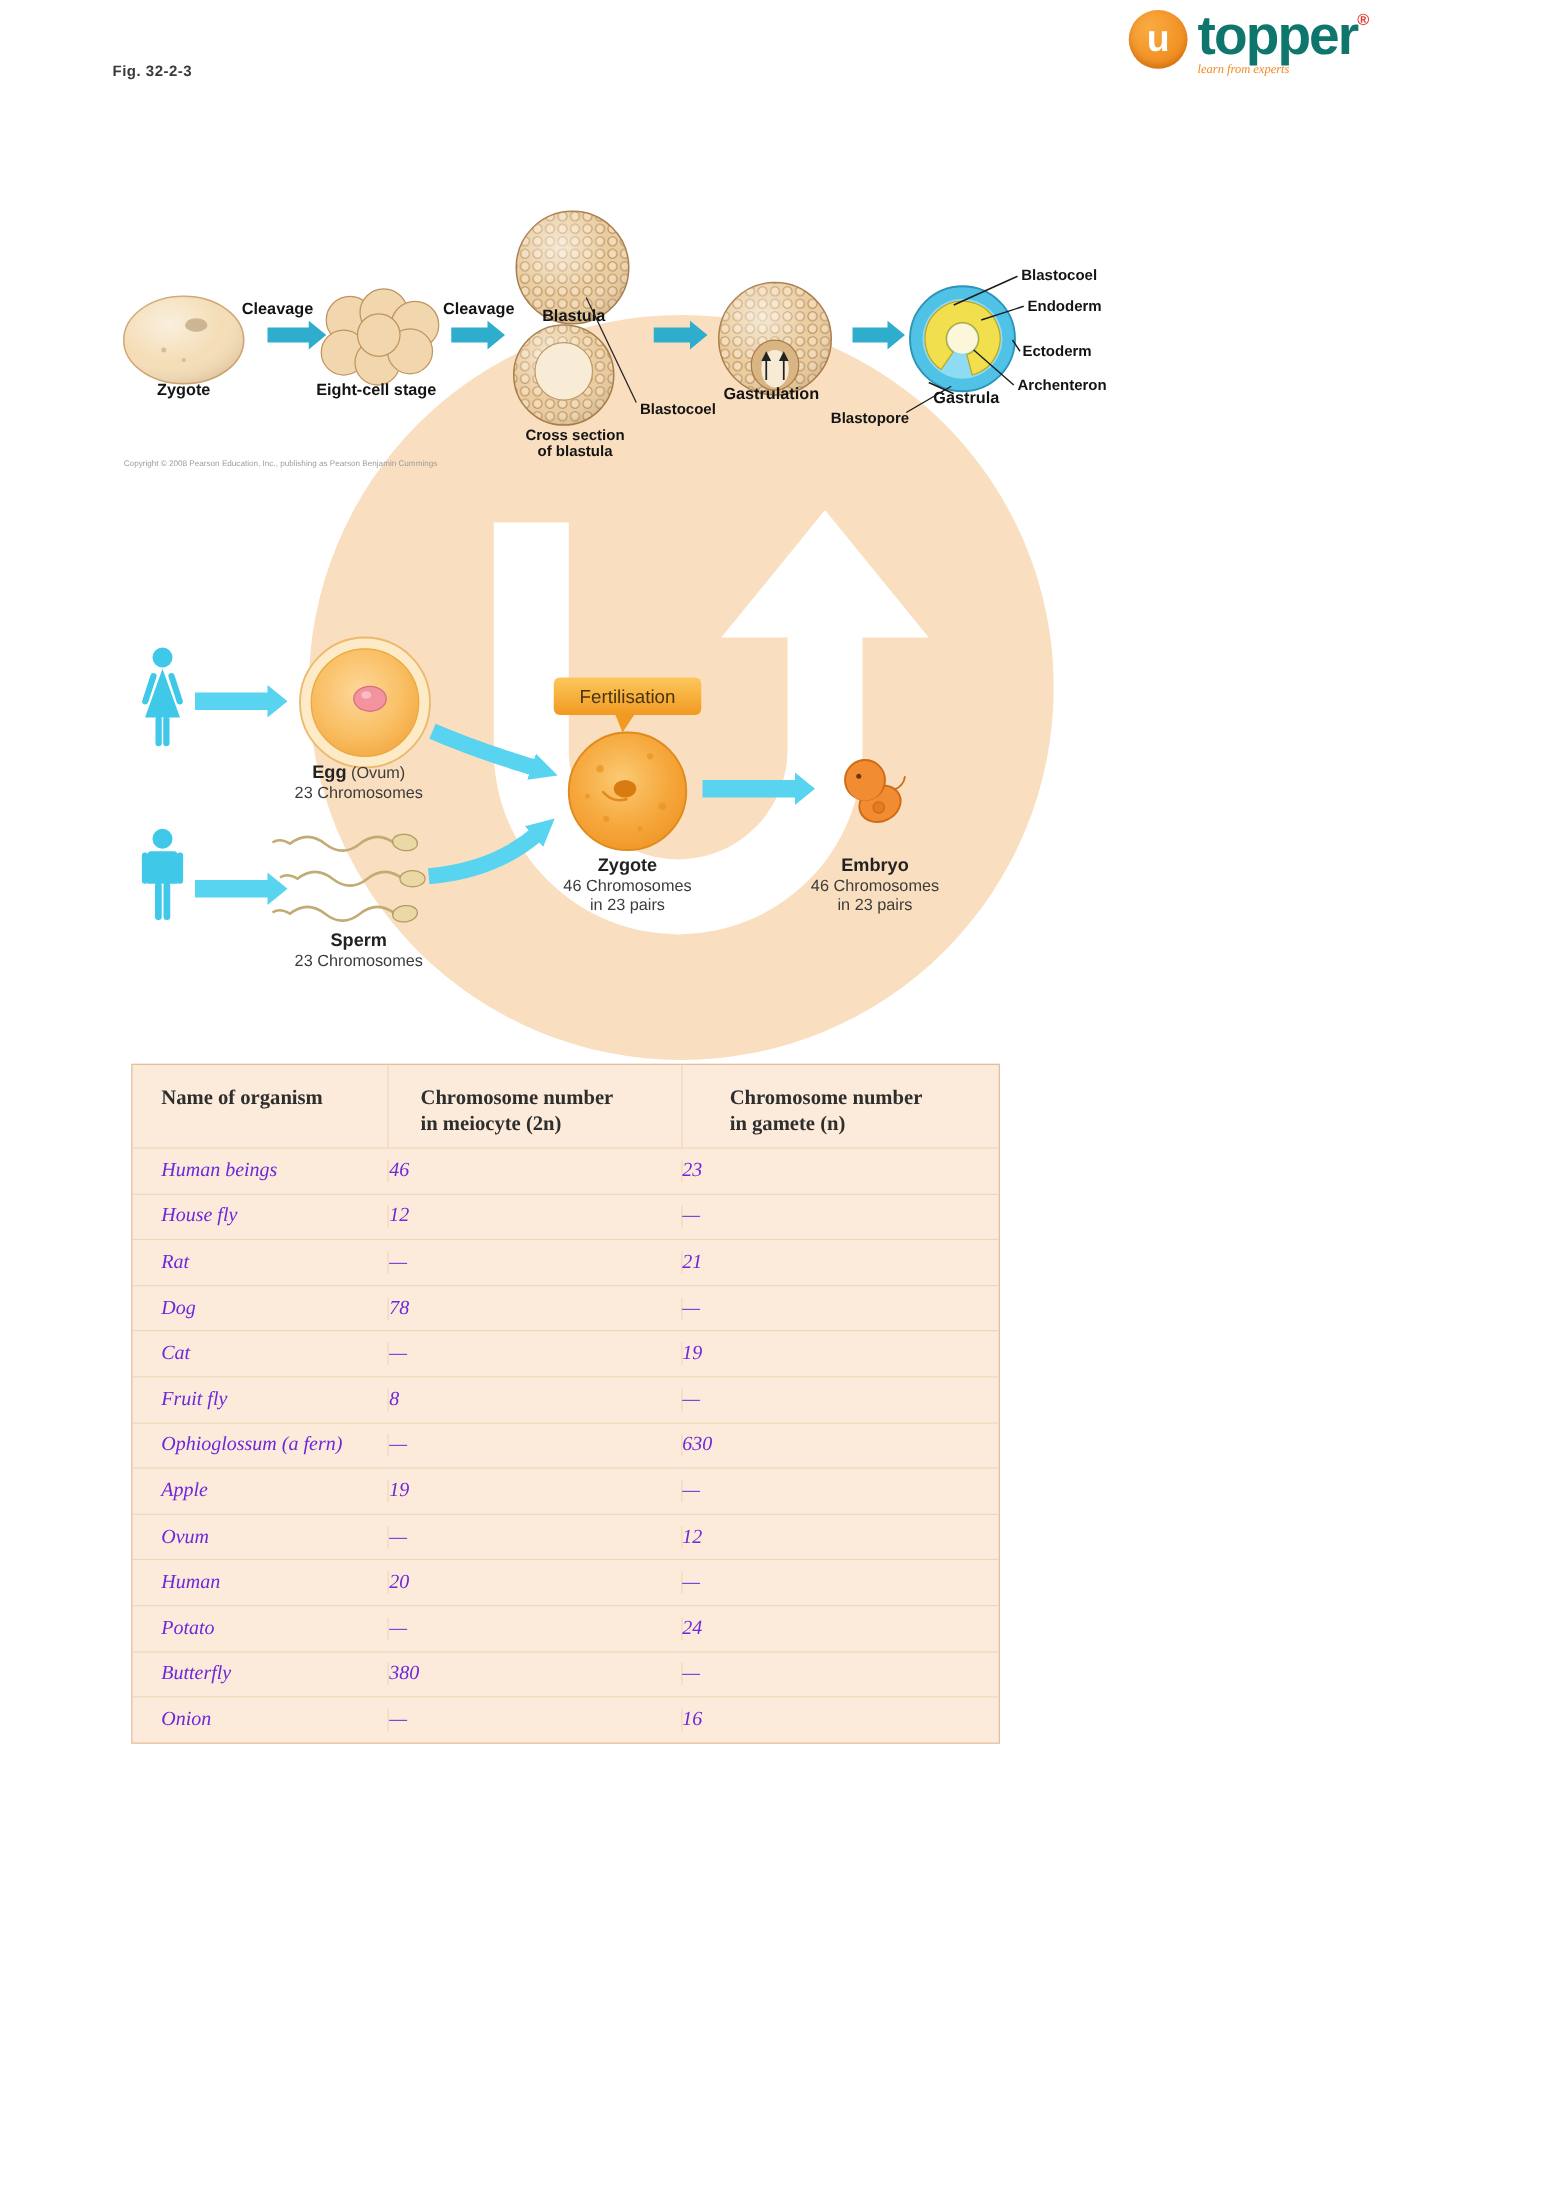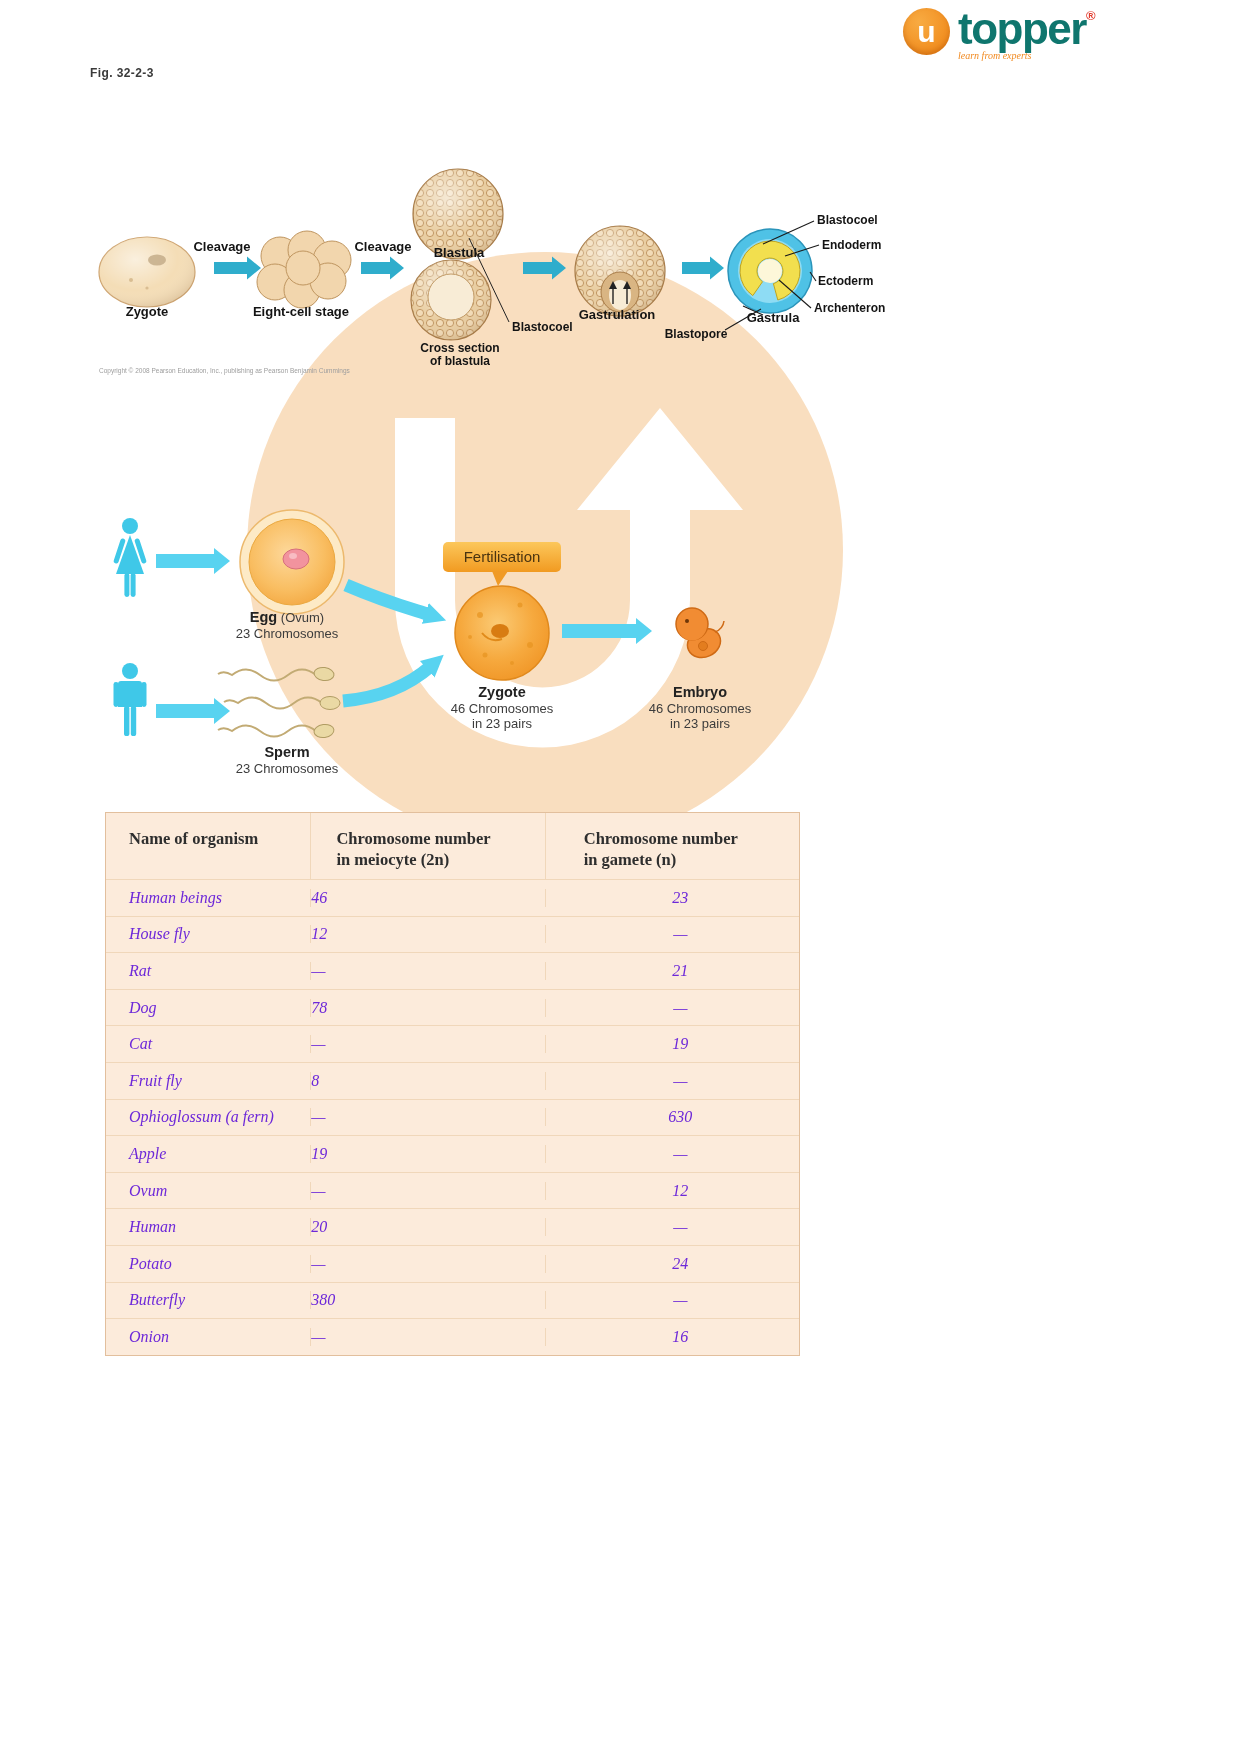--- a/index.html
+++ b/index.html
@@ -1,20 +1,20 @@
 <!DOCTYPE html>
 <html><head>
 <meta charset="utf-8">
 <style>
   * { margin:0; padding:0; box-sizing:border-box; }
   html,body { background:#ffffff; }
   body { font-family:"Liberation Sans", sans-serif; }
   .page { position:relative; width:1241px; height:1755px; background:#fff; overflow:hidden; }
 
-  .fig-label { position:absolute; left:90px; top:66px; font-size:12px; font-weight:700; color:#3a3a3a; letter-spacing:.4px; z-index:3; }
+  .fig-label { position:absolute; left:90px; top:50px; font-size:12px; font-weight:700; color:#3a3a3a; letter-spacing:.4px; z-index:3; }
 
   .logo { position:absolute; left:903px; top:8px; display:flex; align-items:flex-start; z-index:3; }
   .logo-icon { width:47px; height:47px; border-radius:50%;
     background:radial-gradient(circle at 35% 30%, #f8ab42, #ee8212);
     color:#fff; font-weight:700; font-size:30px; display:flex; align-items:center; justify-content:center;
     box-shadow:inset 0 -3px 5px rgba(160,70,0,.35); }
   .logo-text { margin-left:8px; }
   .brand { font-size:44px; font-weight:700; color:#0f766e; letter-spacing:-1.5px; line-height:.95; }
   .reg { color:#e23b2e; font-size:13px; vertical-align:top; font-weight:700; }
   .tagline { color:#f18a21; font-size:10px; font-style:italic; text-align:left; margin-top:0px; font-family:"Liberation Serif", serif; }
@@ -25,35 +25,35 @@
   #embryo-svg { left:95px; top:168px; }
   #fert-svg   { left:100px; top:505px; }
   svg text { font-family:"Liberation Sans", sans-serif; }
   .stage-label { font-size:13px; font-weight:700; fill:#141414; }
   .part-label  { font-size:12px; font-weight:700; fill:#141414; }
   .copyright   { font-size:6.5px; fill:#9d9d9d; font-weight:400; }
   .f-name { font-size:14.5px; font-weight:700; fill:#222; }
   .f-sub  { font-size:13px; fill:#3c3c3c; }
   .f-fert { font-size:15px; fill:#4a3410; }
 
-  .ctable { position:absolute; left:105px; top:812px; width:695px; background:#fcebdb;
+  .ctable { position:absolute; left:105px; top:851px; width:695px; background:#fcebdb;
     border:1px solid #e2bf9d; z-index:2; font-family:"Liberation Serif", serif; }
   .t-head { display:flex; height:66px; }
   .t-head .cell { padding-top:15px; font-weight:700; font-size:16.5px; color:#2e2e2e; white-space:pre-line; line-height:1.28; }
   .t-row { display:flex; height:36.6px; align-items:center; border-top:1px solid #f0d7ba;
     font-style:italic; font-size:16px; color:#6d28d9; }
   .cell { }
   .w1 { width:205px; }
   .w2 { width:235px; border-left:1px solid #f0d7ba; }
   .w3 { width:255px; border-left:1px solid #f0d7ba; }
   .t-head .w1, .t-row .w1 { padding-left:23px; }
   .t-head .w2 { padding-left:25px; }
   .t-head .w3 { padding-left:38px; }
   .t-row .w2 { text-align:left; padding-right:39px; }
-  .t-row .w3 { text-align:center; padding-right:24px;padding-left:40px; }
+  .t-row .w3 { padding-right:24px; }
 </style>
 </head>
 <body>
 
 <div class="page">
 
   <div class="fig-label">Fig. 32-2-3</div>
 
   <div class="logo">
     <div class="logo-icon">

